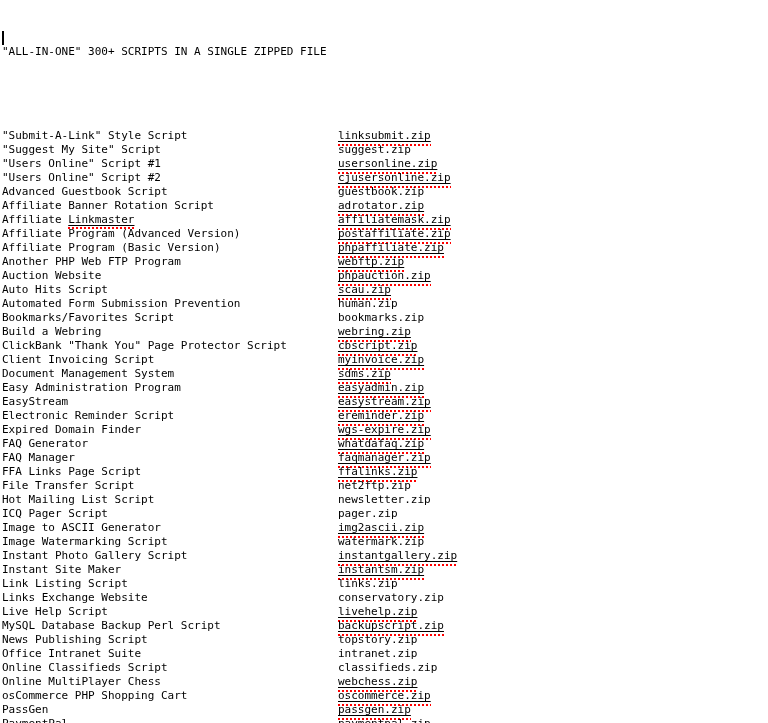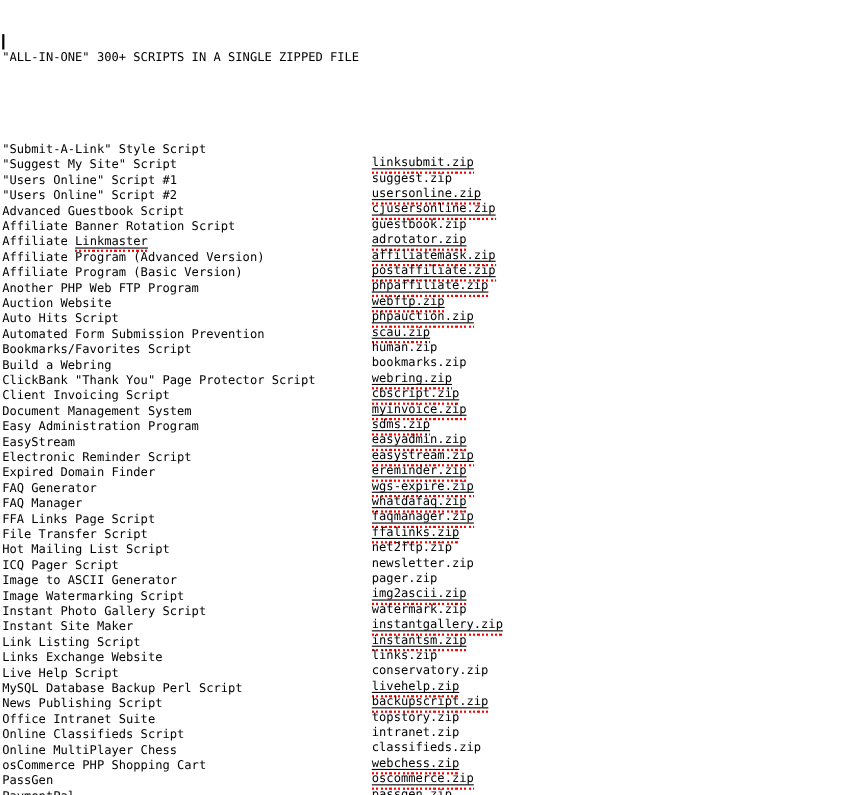--- a/index.html
+++ b/index.html
@@ -23,21 +23,21 @@
   .caret {
     position: absolute;
     left: 2px;
     top: 31px;
     width: 2px;
     height: 14px;
     background: #000000;
   }
   #rows { margin-top: 28px; }
   .row { position: relative; height: 14px; white-space: pre; }
-  .file { position: absolute; left: 336px; top: 12px; }
+  .file { position: absolute; left: 336px; top: 0; }
   .flagged {
     text-decoration: underline;
     text-decoration-thickness: 1px;
     text-underline-offset: 2px;
     background: repeating-linear-gradient(90deg, #ff0000 0 2px, transparent 2px 4px) 0 100% / 100% 2px no-repeat;
     padding-bottom: 3px;
   }
 </style>
 </head>
 <body>

